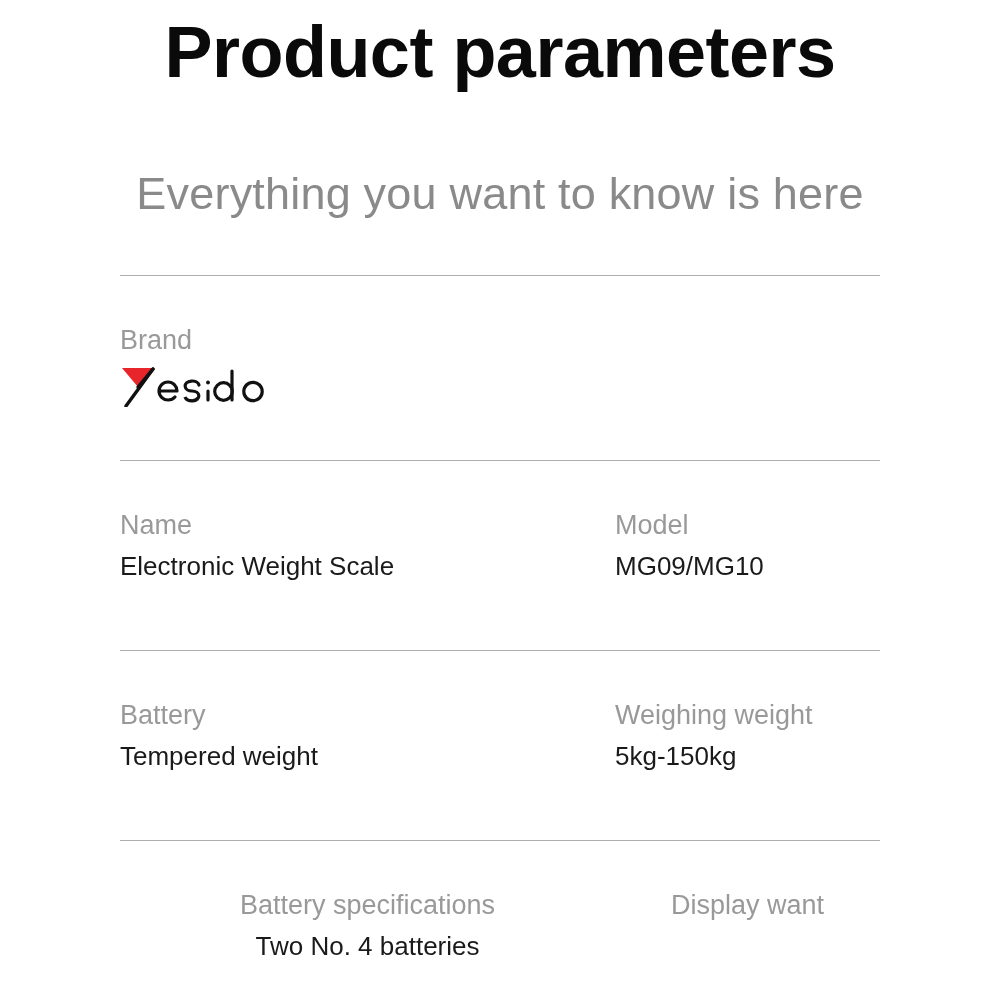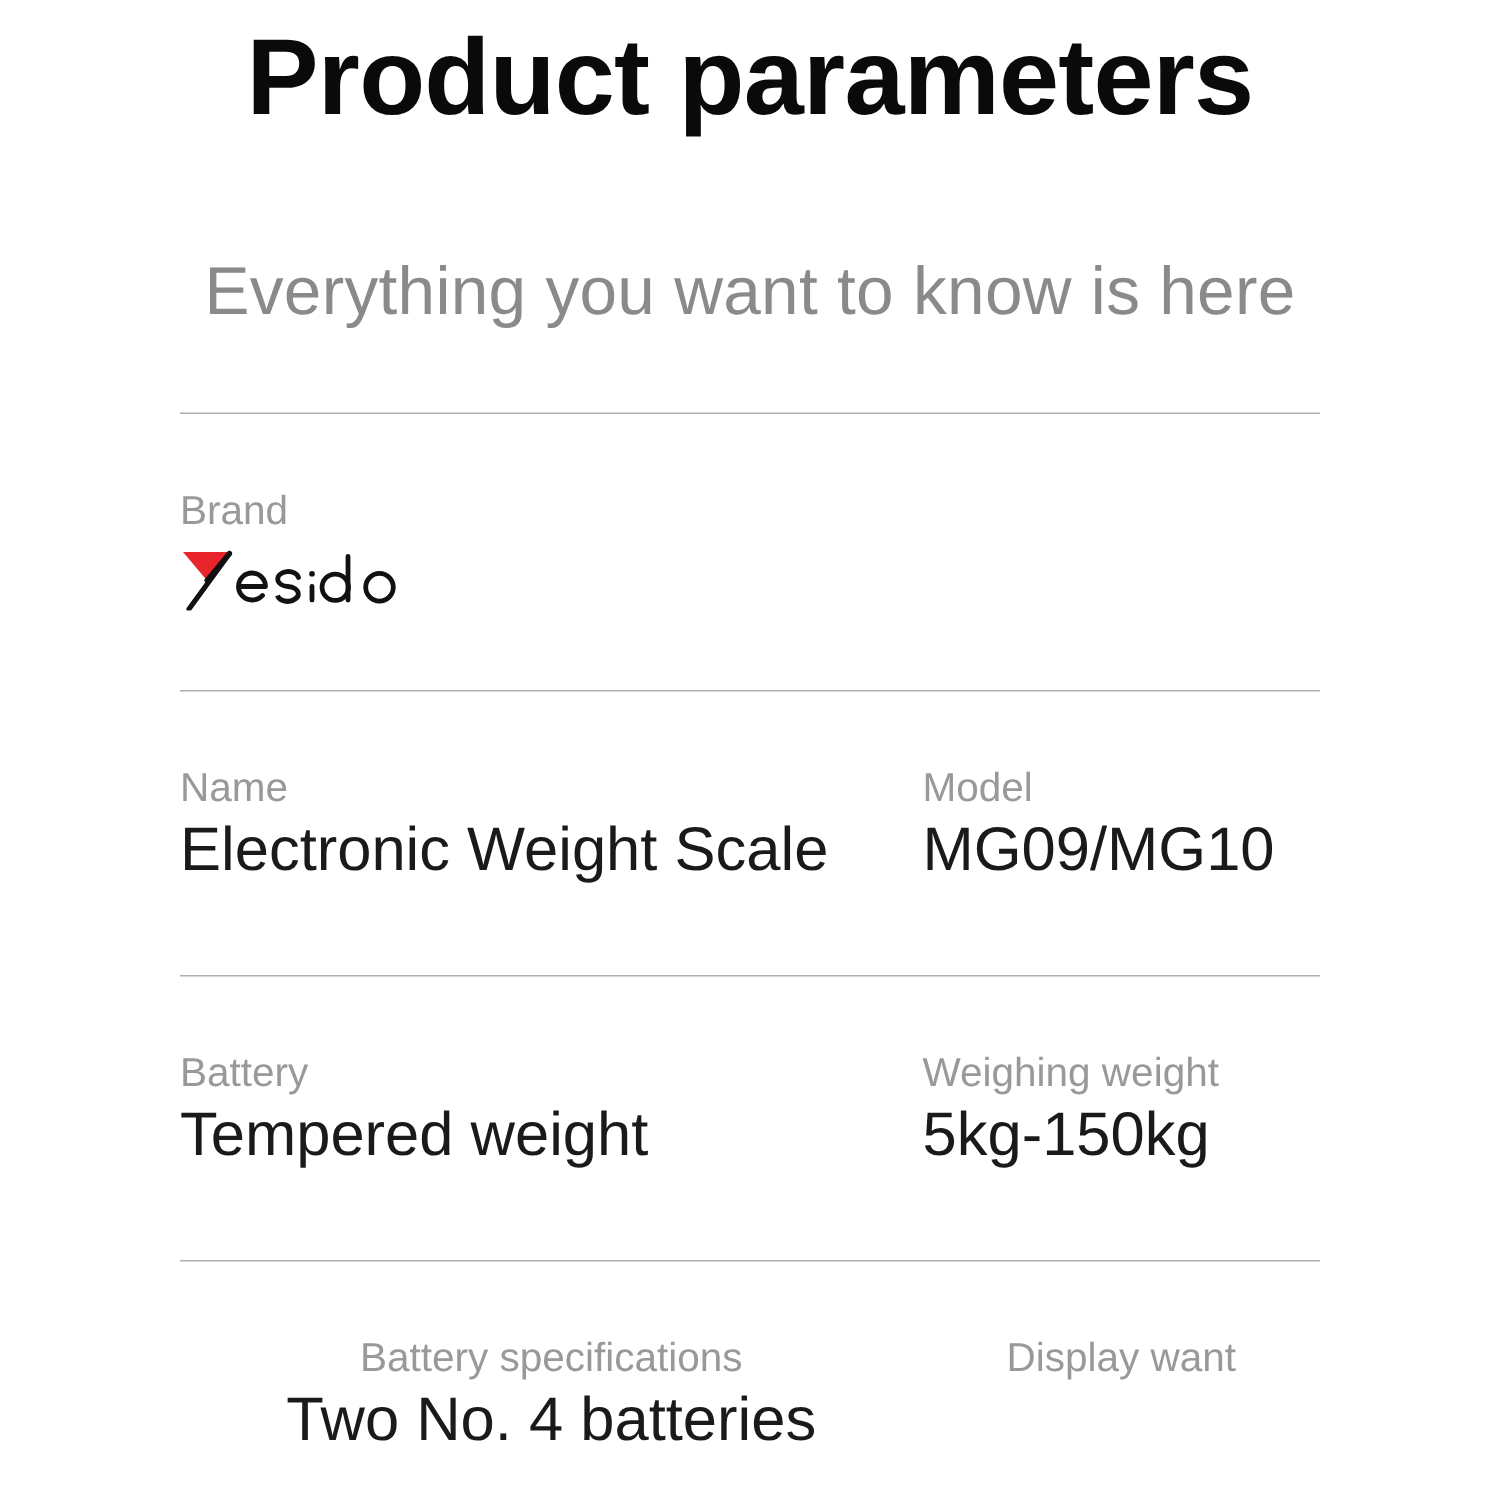--- a/index.html
+++ b/index.html
@@ -90,21 +90,21 @@
   }
 
   .spec-label {
     font-size: 27px;
     line-height: 33px;
     color: #999999;
     font-weight: 400;
     white-space: nowrap;
   }
   .spec-value {
-    font-size: 41px;
+    font-size: 26px;
     line-height: 38px;
     color: #1a1a1a;
     font-weight: 400;
     padding-top: 5px;
     white-space: nowrap;
   }
 
   
   .brand-logo {
     display: inline-block;

